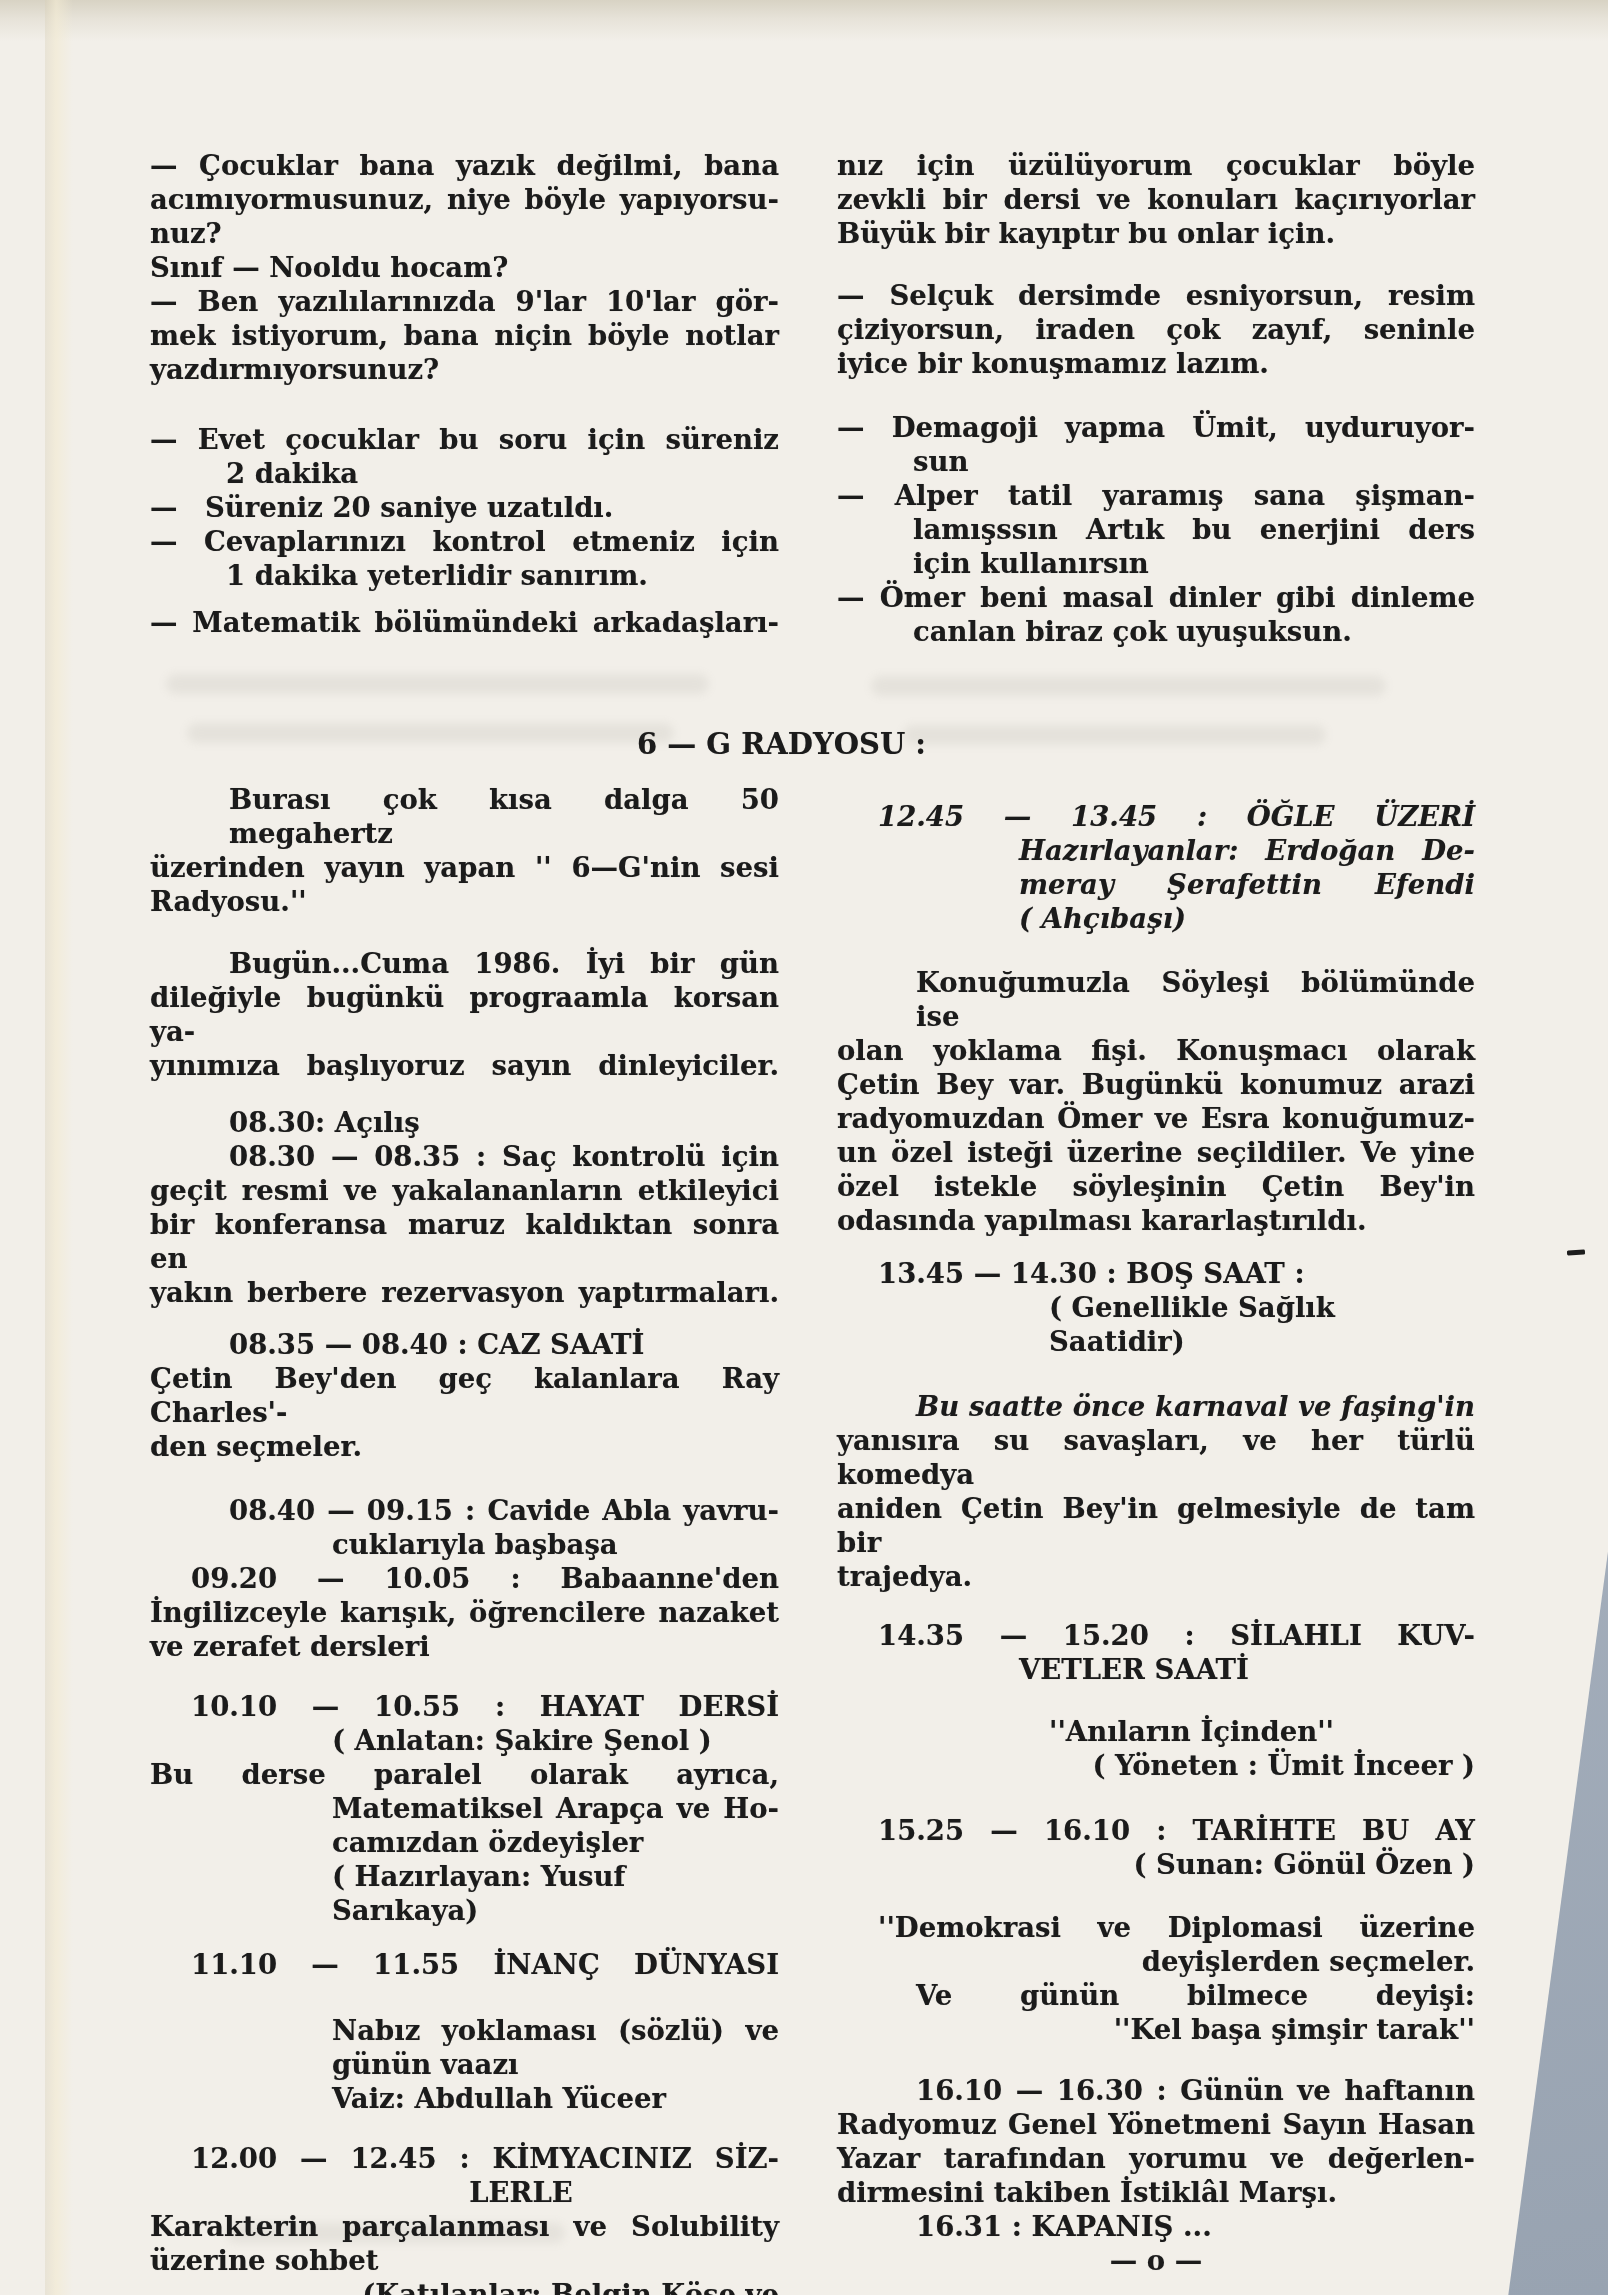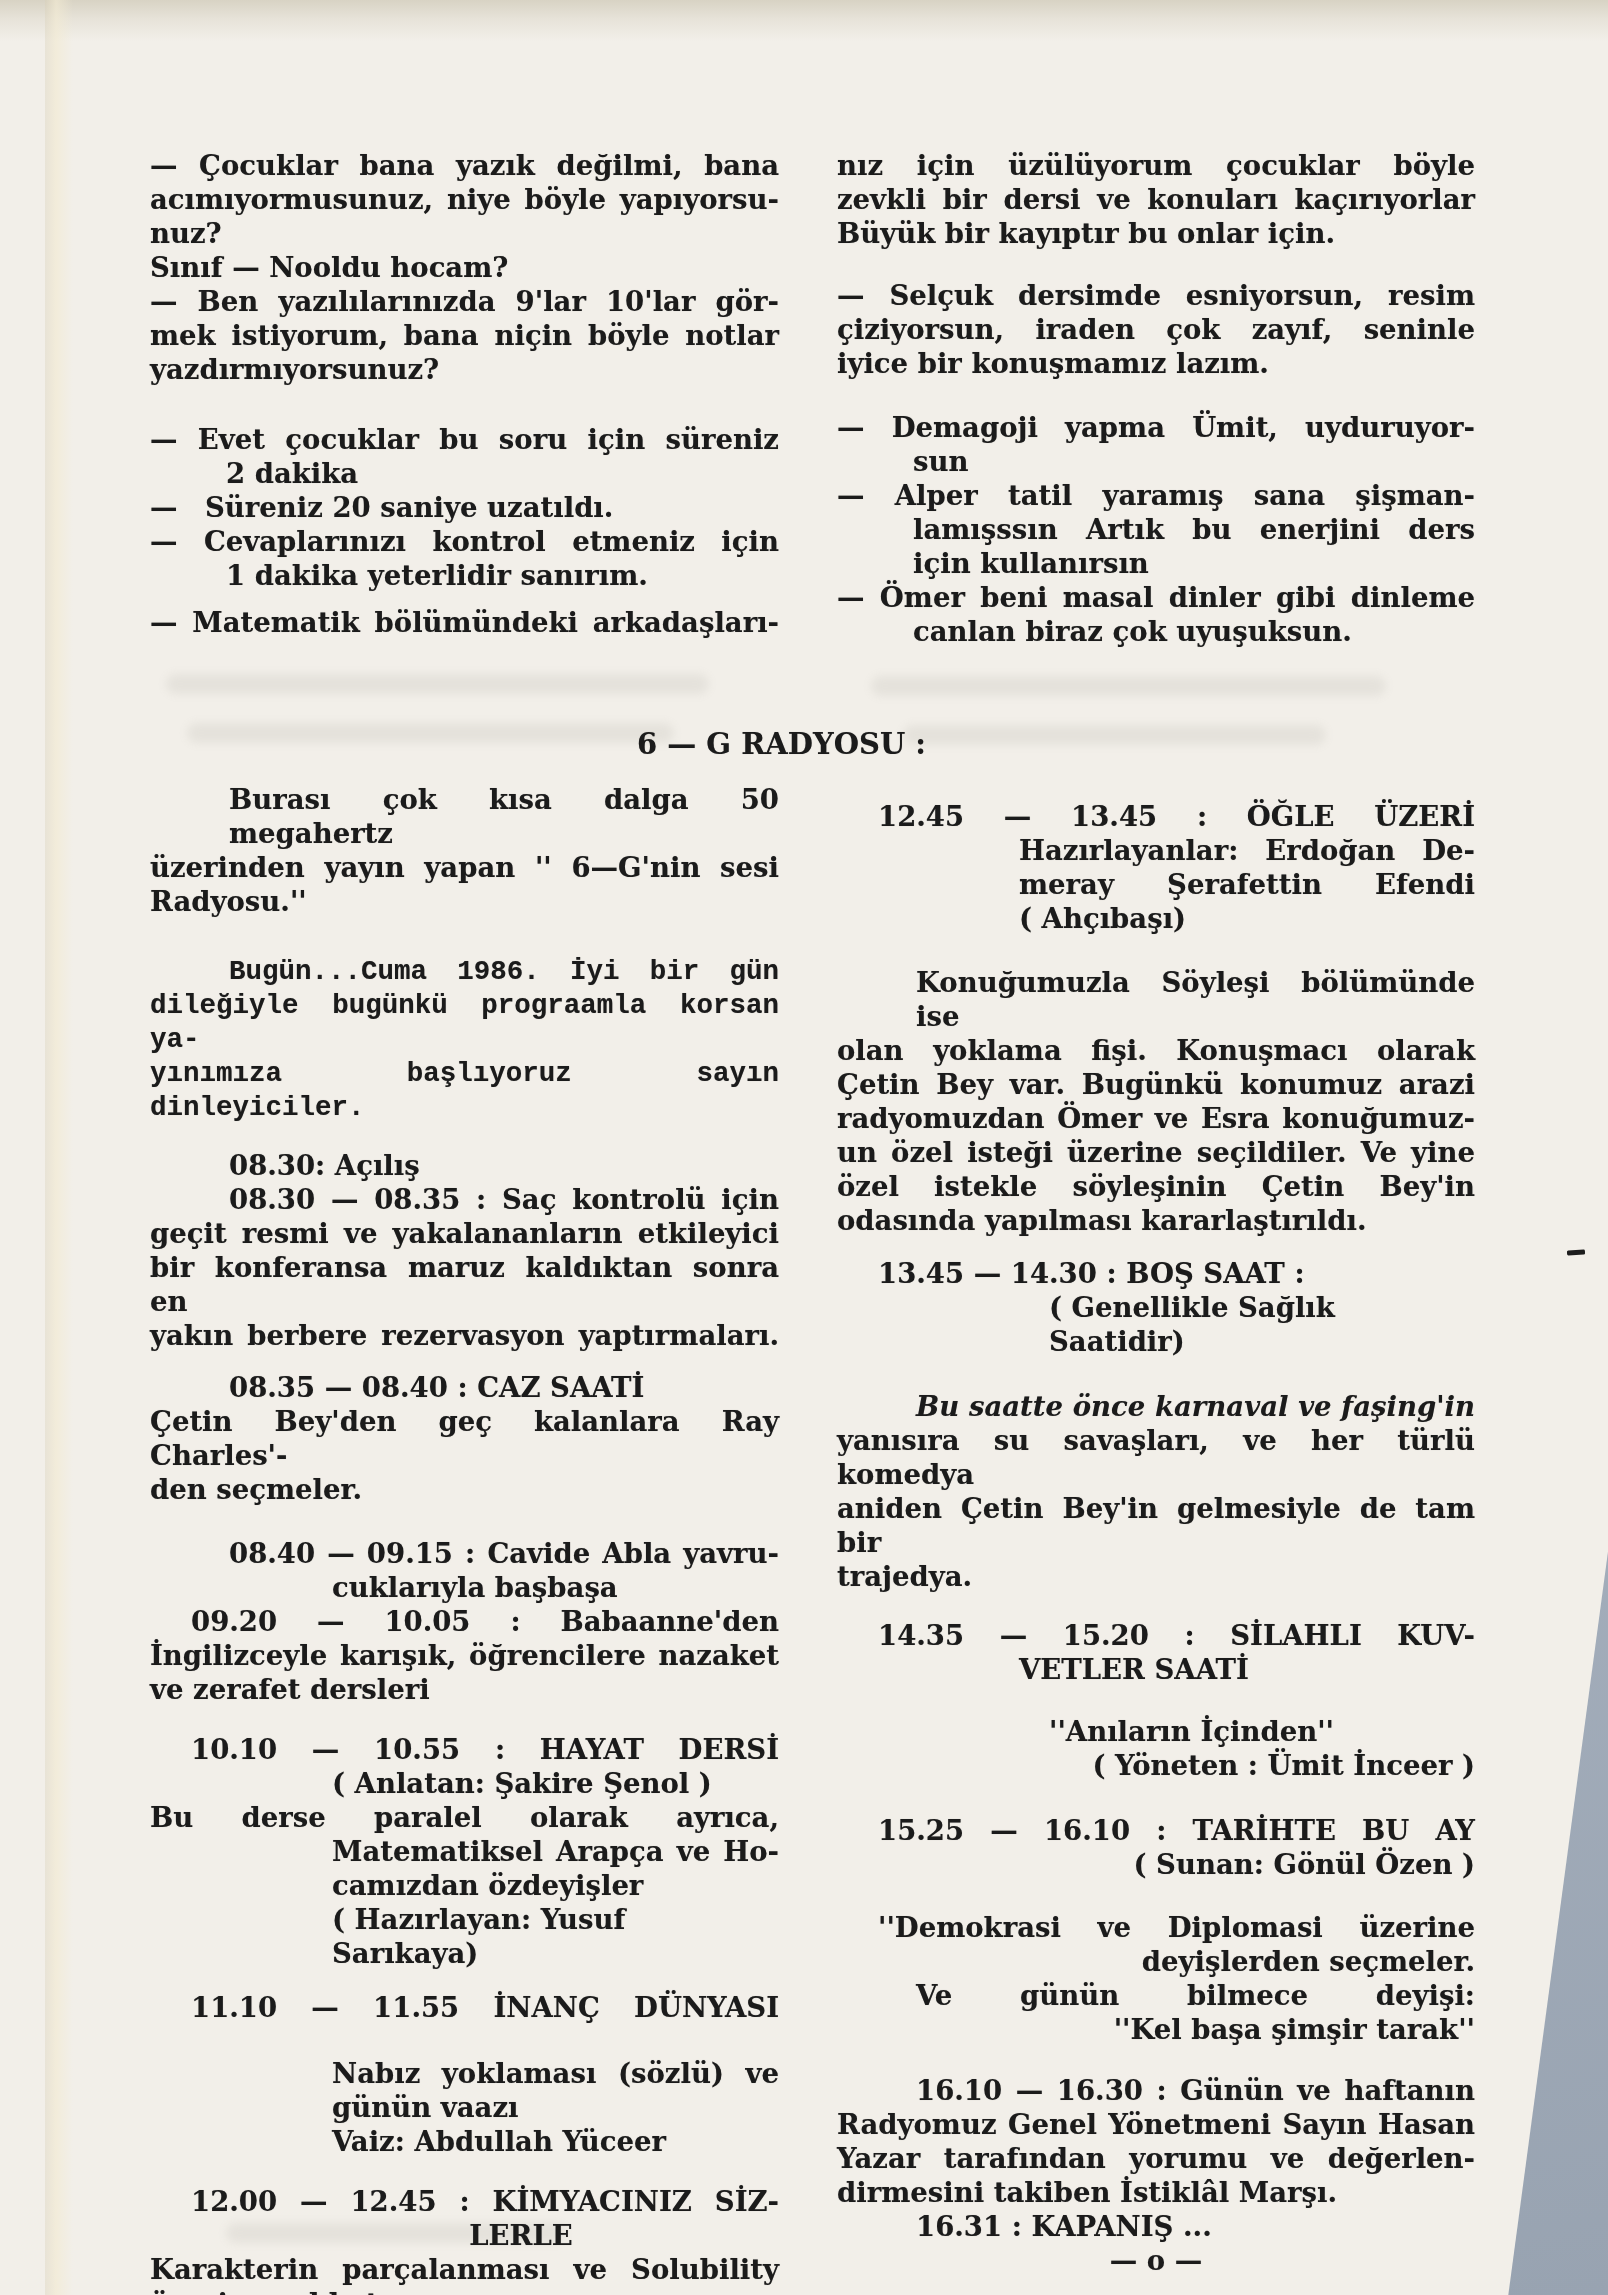--- a/index.html
+++ b/index.html
@@ -89,21 +89,21 @@
         <div class="ln a-l" style="padding-left: 76px;">1 dakika yeterlidir sanırım.</div>
       </div>
       <div class="block" style="margin-top: 13px;">
         <div class="ln a-j">—  Matematik  bölümündeki  arkadaşları-</div>
       </div>
       <div class="block" style="margin-top: 143px;">
         <div class="ln a-j" style="padding-left: 79px;">Burası  çok  kısa  dalga  50  megahertz</div>
         <div class="ln a-j">üzerinden  yayın  yapan  ''  6—G'nin  sesi</div>
         <div class="ln a-l">Radyosu.''</div>
       </div>
-      <div class="block" style="margin-top: 37px; font-family: Liberation Mono, monospace;">
+      <div class="block" style="margin-top: 28px;">
         <div class="ln a-j" style="padding-left: 79px;">Bugün...Cuma  1986.  İyi  bir  gün</div>
         <div class="ln a-j">dileğiyle  bugünkü  prograamla  korsan  ya-</div>
         <div class="ln a-j">yınımıza  başlıyoruz  sayın  dinleyiciler.</div>
       </div>
       <div class="block" style="margin-top: 23px;">
         <div class="ln a-l" style="padding-left: 79px;">08.30: Açılış</div>
         <div class="ln a-j" style="padding-left: 79px;">08.30  —  08.35  :  Saç  kontrolü  için</div>
         <div class="ln a-j">geçit  resmi  ve  yakalananların  etkileyici</div>
         <div class="ln a-j">bir  konferansa  maruz  kaldıktan  sonra  en</div>
         <div class="ln a-j">yakın  berbere  rezervasyon  yaptırmaları.</div>
@@ -157,21 +157,21 @@
       </div>
       <div class="block" style="margin-top: 30px;">
         <div class="ln a-j">—  Demagoji  yapma  Ümit,  uyduruyor-</div>
         <div class="ln a-l" style="padding-left: 76px;">sun</div>
         <div class="ln a-j">—  Alper  tatil  yaramış  sana  şişman-</div>
         <div class="ln a-j" style="padding-left: 76px;">lamışssın  Artık  bu  enerjini  ders</div>
         <div class="ln a-l" style="padding-left: 76px;">için kullanırsın</div>
         <div class="ln a-j">—  Ömer beni masal dinler gibi dinleme</div>
         <div class="ln a-l" style="padding-left: 76px;">canlan biraz çok uyuşuksun.</div>
       </div>
-      <div class="block" style="margin-top: 151px;">
+      <div class="block" style="margin-top: 151px; font-style: italic;">
         <div class="ln a-j" style="padding-left: 41px;">12.45  —  13.45  :  ÖĞLE  ÜZERİ</div>
         <div class="ln a-j" style="padding-left: 182px;">Hazırlayanlar:  Erdoğan  De-</div>
         <div class="ln a-j" style="padding-left: 182px;">meray   Şerafettin   Efendi</div>
         <div class="ln a-l" style="padding-left: 182px;">( Ahçıbaşı)</div>
       </div>
       <div class="block" style="margin-top: 30px;">
         <div class="ln a-j" style="padding-left: 79px;">Konuğumuzla Söyleşi bölümünde ise</div>
         <div class="ln a-j">olan   yoklama  fişi.  Konuşmacı  olarak</div>
         <div class="ln a-j">Çetin Bey var. Bugünkü konumuz arazi</div>
         <div class="ln a-j">radyomuzdan Ömer ve Esra konuğumuz-</div>

